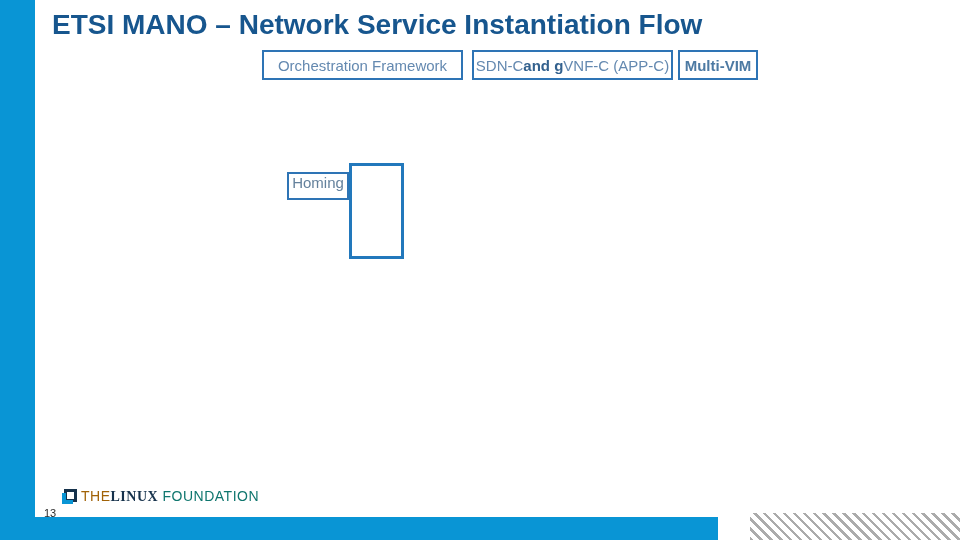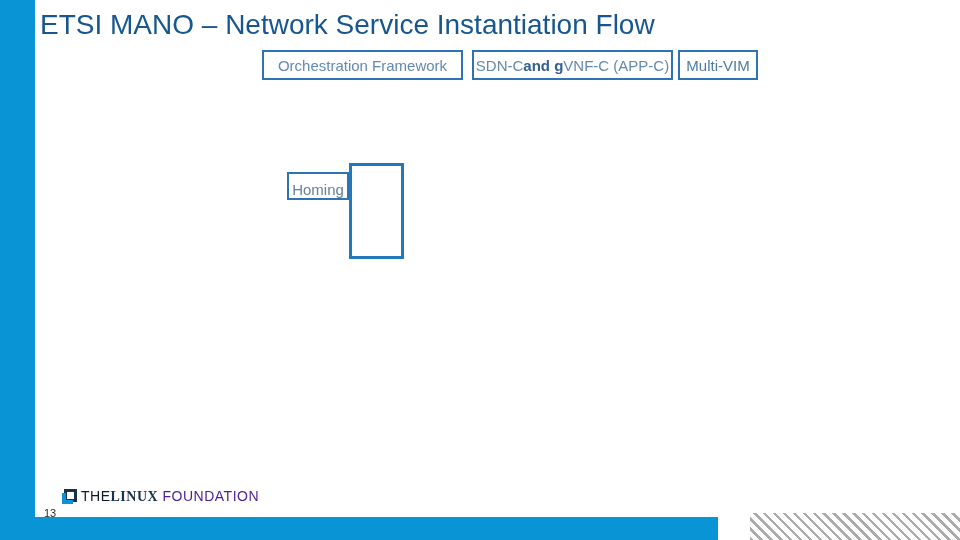--- a/index.html
+++ b/index.html
@@ -30,56 +30,56 @@
     width: 210px; height: 27px;
     background: repeating-linear-gradient(
       45deg,
       #ababab 0px, #ababab 2.4px,
       #ffffff 2.4px, #ffffff 7px
     );
   }
   
   .title {
     position: absolute;
-    left: 40px; top: 8px;
+    left: 52px; top: 8px;
     width: 860px;
     font-size: 28px;
     line-height: 34px;
     color: #17568e;
-    font-weight: 400;
+    font-weight: 700;
     white-space: nowrap;
   }
   
   .lane-box {
     position: absolute;
     top: 50px;
     height: 26px;
     background: #ffffff;
     border: 2px solid #2e74b5;
     display: flex;
     align-items: center;
     justify-content: center;
     font-size: 15px;
     color: #6489b0;
     white-space: nowrap;
     box-sizing: content-box;
   }
   .lane-orch   { left: 262px; width: 197px; }
   .lane-sdnc   { left: 472px; width: 197px; }
-  .lane-mvim   { left: 678px; width: 76px;  font-weight: 400; color: #4d7aa3; text-align: center; }
+  .lane-mvim   { left: 678px; width: 76px;  font-weight: 700; color: #4d7aa3; text-align: center; }
   .seg-bold { font-weight: 700; color: #33618e; }
   
   .homing-box {
     position: absolute;
     left: 287px; top: 172px;
     width: 58px; height: 24px;
     background: #ffffff;
     border: 2px solid #2e74b5;
     display: flex;
-    align-items: flex-end;
+    align-items: flex-start;
     justify-content: center;
     font-size: 15px;
     color: #64819c;
     white-space: nowrap;
   }
   .activation-rect {
     position: absolute;
     left: 349px; top: 163px;
     width: 49px; height: 90px;
     background: #ffffff;
@@ -93,23 +93,23 @@
     align-items: center;
     gap: 4px;
     white-space: nowrap;
   }
   .logo-mark { display: block; }
   .logo-text {
     font-size: 14px;
     letter-spacing: 0.5px;
     color: #566f86;
   }
-  .logo-text .lf-the { color: #0f172a; font-weight: 400; }
+  .logo-text .lf-the { color: #a16207; font-weight: 400; }
   .logo-text .lf-linux { color: #16324c; font-weight: 700; font-family: Liberation Serif, serif; }
-  .logo-text .lf-foundation { color: #4c1d95; font-weight: 400; }
+  .logo-text .lf-foundation { color: #0f766e; font-weight: 400; }
   .page-number {
     position: absolute;
     left: 44px; top: 507px;
     font-size: 11px;
     color: #2b2b2b;
     z-index: 2;
   }
 </style>
 </head>
 <body>

